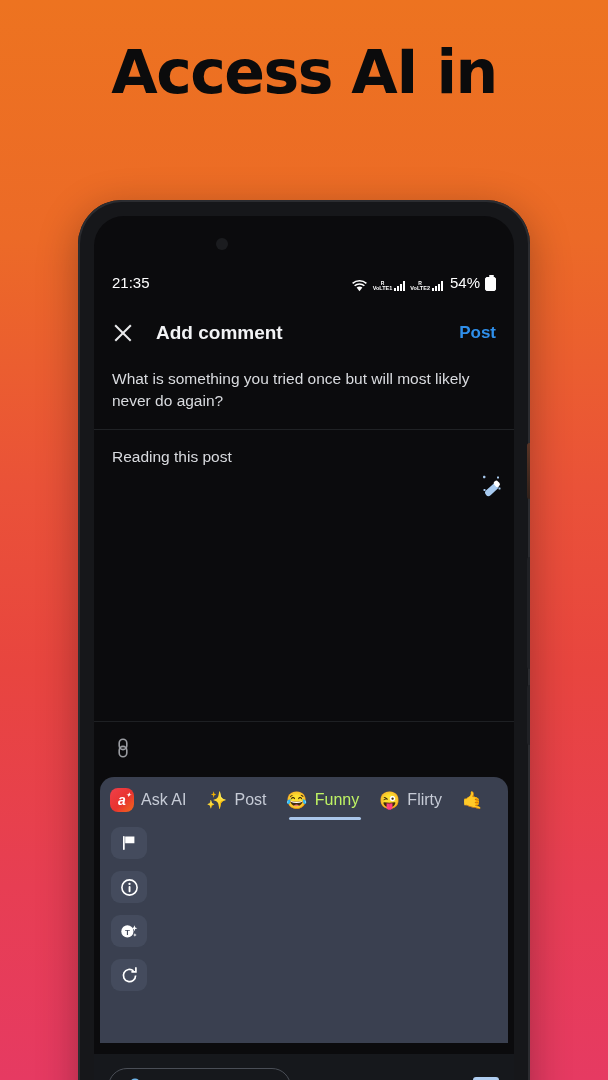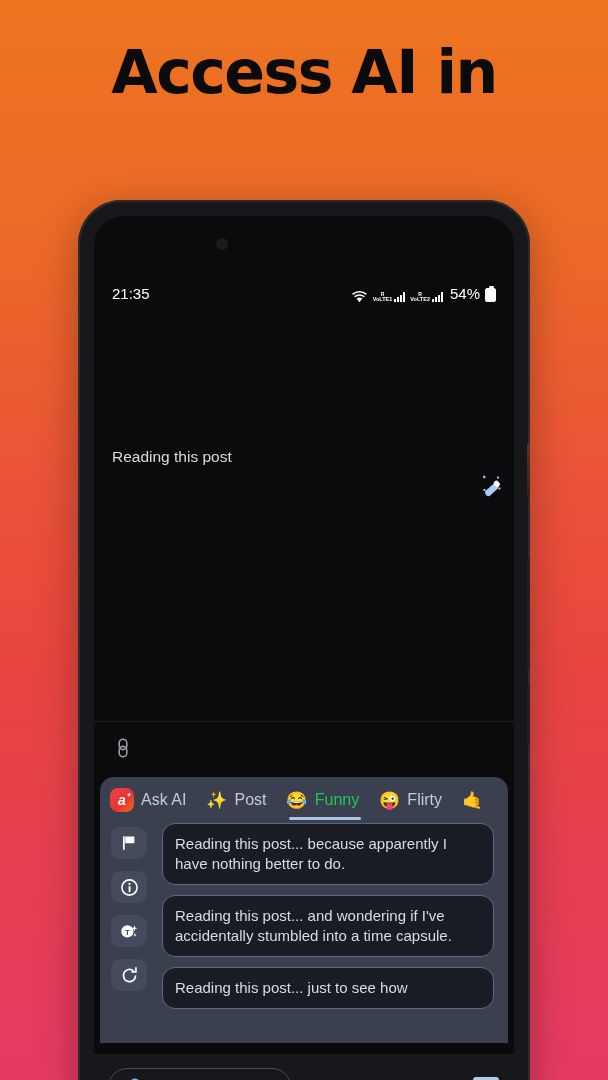--- a/index.html
+++ b/index.html
@@ -45,21 +45,21 @@
   .side-btn {
     position:absolute; right:-2px; width:5px; border-radius:3px;
   }
   .side-btn.power { top:243px; height:56px; background:linear-gradient(180deg,#5A3425,#32211A); }
   .side-btn.vol   { top:357px; height:112px; background:#202125; }
   .side-btn.vol2  { top:485px; height:60px;  background:#202125; }
 
   
   .statusbar {
     position:absolute; left:0; top:58px; width:420px; height:28px;
-    display:flex; align-items:flex-end; justify-content:space-between;
+    display:flex; align-items:flex-start; justify-content:space-between;
     padding:0 18px; color:#FFFFFF;
     font-size:15px;
   }
   .status-right { display:flex; align-items:flex-end; gap:5px; }
   .wifi { width:17px; height:13px; position:relative; }
   .sig-group { display:flex; align-items:flex-end; gap:2px; }
   .volte { display:flex; flex-direction:column; align-items:center; line-height:1;
            font-size:5.5px; font-weight:bold; color:#fff; }
   .volte .r { font-size:5px; }
   .bars { display:flex; align-items:flex-end; gap:1px; height:11px; }
@@ -112,21 +112,21 @@
   .ai-panel {
     position:absolute; left:6px; top:561px; width:408px; height:266px;
     background:#3A4050; border-radius:14px 14px 0 0; overflow:hidden;
   }
   .tabs {
     display:flex; align-items:center; height:46px; padding-left:10px; gap:20px;
     white-space:nowrap; overflow:hidden;
   }
   .tab { display:flex; align-items:center; gap:7px; position:relative; height:46px; }
   .tab-label { color:#C6CBD6; font-size:16px; }
-  .tab.active .tab-label { color:#22c55e; }
+  .tab.active .tab-label { color:#bef264; }
   .tab.active:after {
     content:""; position:absolute; left:2px; right:-2px; bottom:3px; height:3px;
     background:#A9C5EA; border-radius:2px;
   }
   .askai-icon {
     width:24px; height:24px; border-radius:8px;
     background:linear-gradient(135deg,#F0404A 0%, #E8332F 55%, #F26A1B 100%);
     color:#fff; font-size:14px; font-style:italic; font-weight:bold;
     display:flex; align-items:center; justify-content:center; position:relative;
   }
@@ -211,21 +211,27 @@
               <i></i>
               <i></i>
               <i></i>
             </span>
         </span>
         <span class="batt-txt">54%</span>
         <span class="batt"></span>
       </span>
     </div>
 
-
+    <div class="app-header">
+      <span class="close-x"></span>
+      <span class="app-title">Add comment</span>
+      <span class="post-btn">Post</span>
+    </div>
+
+    <div class="prompt">What is something you tried once but will most likely never do again?</div>
     <div class="comment-text">Reading this post</div>
 
     <span class="wand">
       <svg width="34" height="34" viewBox="0 0 34 34">
         <g stroke="#A8CBF0" stroke-width="1.5" fill="none">
           <path d="M9 6 l2.5 0 M10.2 4.8 l0 2.5"></path>
           <path d="M23 6.5 l2 0 M24 5.5 l0 2"></path>
           <path d="M24.5 17.5 l2 0 M25.5 16.5 l0 2"></path>
           <path d="M9.5 19 l2 0 M10.5 18 l0 2"></path>
         </g>
@@ -298,25 +304,20 @@
             </svg>
           </span>
           <span class="rail-btn">
             <svg width="19" height="19" viewBox="0 0 19 19" fill="none" stroke="#fff" stroke-width="1.7">
               <path d="M15.6 9.5 a6.1 6.1 0 1 1 -2.1 -4.6"></path>
               <path d="M15.9 1.9 l0 3.9 -3.9 0" stroke-linecap="round"></path>
             </svg>
           </span>
         </div>
 
-        <div class="cards">
-          <div class="card">Reading this post... because apparently I have nothing better to do.</div>
-          <div class="card">Reading this post... and wondering if I've accidentally stumbled into a time capsule.</div>
-          <div class="card">Reading this post... just to see how</div>
-        </div>
       </div>
     </div>
 
     <div class="bottom-bar">
       <span class="chip">
         <span>
           <svg width="16" height="16" viewBox="0 0 16 16">
             <ellipse cx="8" cy="6.6" rx="5.4" ry="5" fill="#6FB4E8"></ellipse>
             <path d="M6.4 10.6 L7.4 15.2 L9 10.6 Z" fill="#6FB4E8"></path>
             <ellipse cx="6.1" cy="4.6" rx="1.5" ry="1.2" fill="#BFE0F7"></ellipse>

